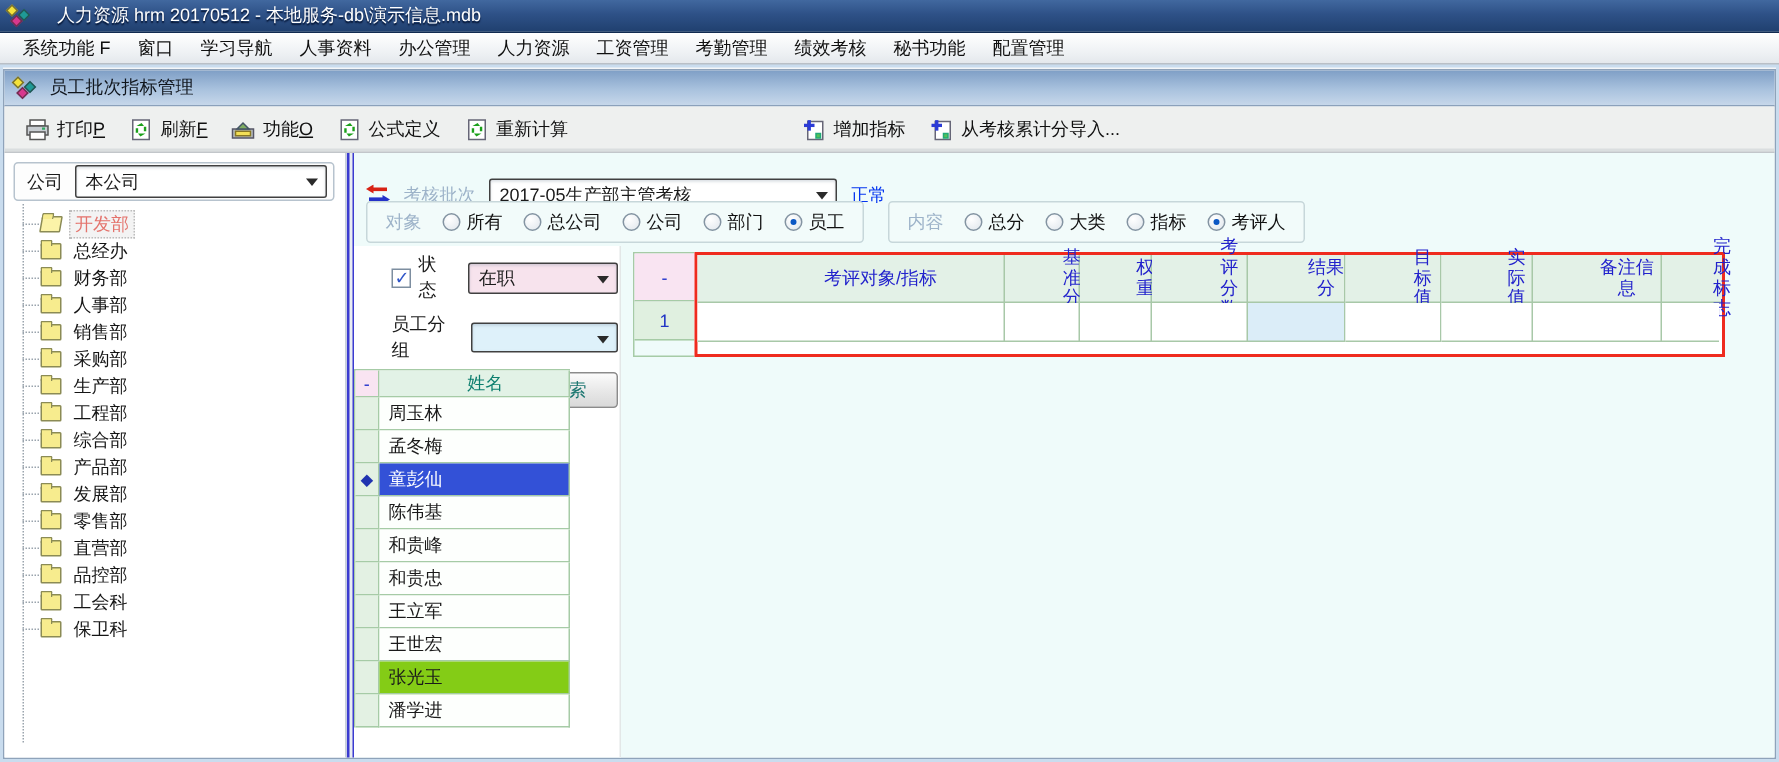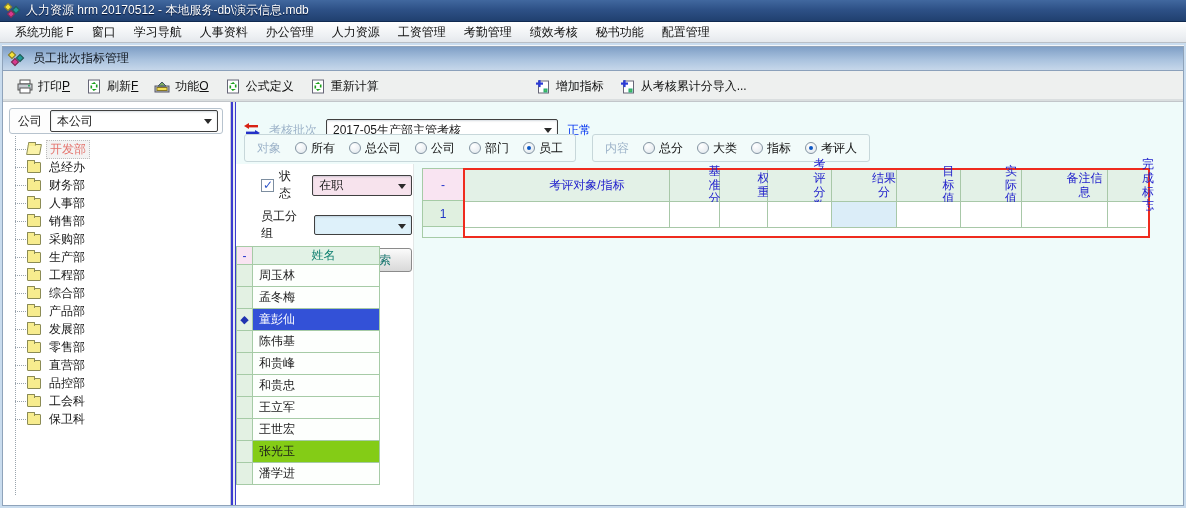--- a/index.html
+++ b/index.html
@@ -5,21 +5,21 @@
   * { margin:0; padding:0; box-sizing:border-box; }
   html,body { width:1186px; height:508px; overflow:hidden;
     font-family:"Liberation Sans","DejaVu Sans",sans-serif; font-size:12px; color:#1a1a1a; }
   .root { position:relative; width:1186px; height:508px; background:#c9dcee; }
 
   
   .titlebar { position:absolute; left:0; top:0; right:0; height:22px;
     background:linear-gradient(180deg,#41689f 0%,#2e5187 45%,#20406f 100%);
     display:flex; align-items:center; padding-left:4px; gap:5px;
     border-bottom:1px solid #102a50; }
-  .titlebar .title { color:#ffffff; text-shadow:0 1px 1px #00102e; }
+  .titlebar .title { color:#ffffff; text-shadow:0 1px 1px #00102e;margin-left:12px; }
 
   .diamond-icon { position:relative; width:17px; height:16px; display:inline-block; flex:0 0 17px; }
   .diamond-icon i { position:absolute; width:6px; height:6px; transform:rotate(45deg); border:1px solid rgba(40,40,40,.6); }
   .diamond-icon .d1 { left:1px; top:1px; background:#f4e23a; }
   .diamond-icon .d2 { left:4px; top:8px; background:#d8388e; }
   .diamond-icon .d3 { left:9px; top:4px; background:#1f9a96; }
 
   
   .menubar { position:absolute; left:0; top:22px; right:0; height:21px;
     background:linear-gradient(180deg,#ffffff,#edf0f3 70%,#e4e8ec);

